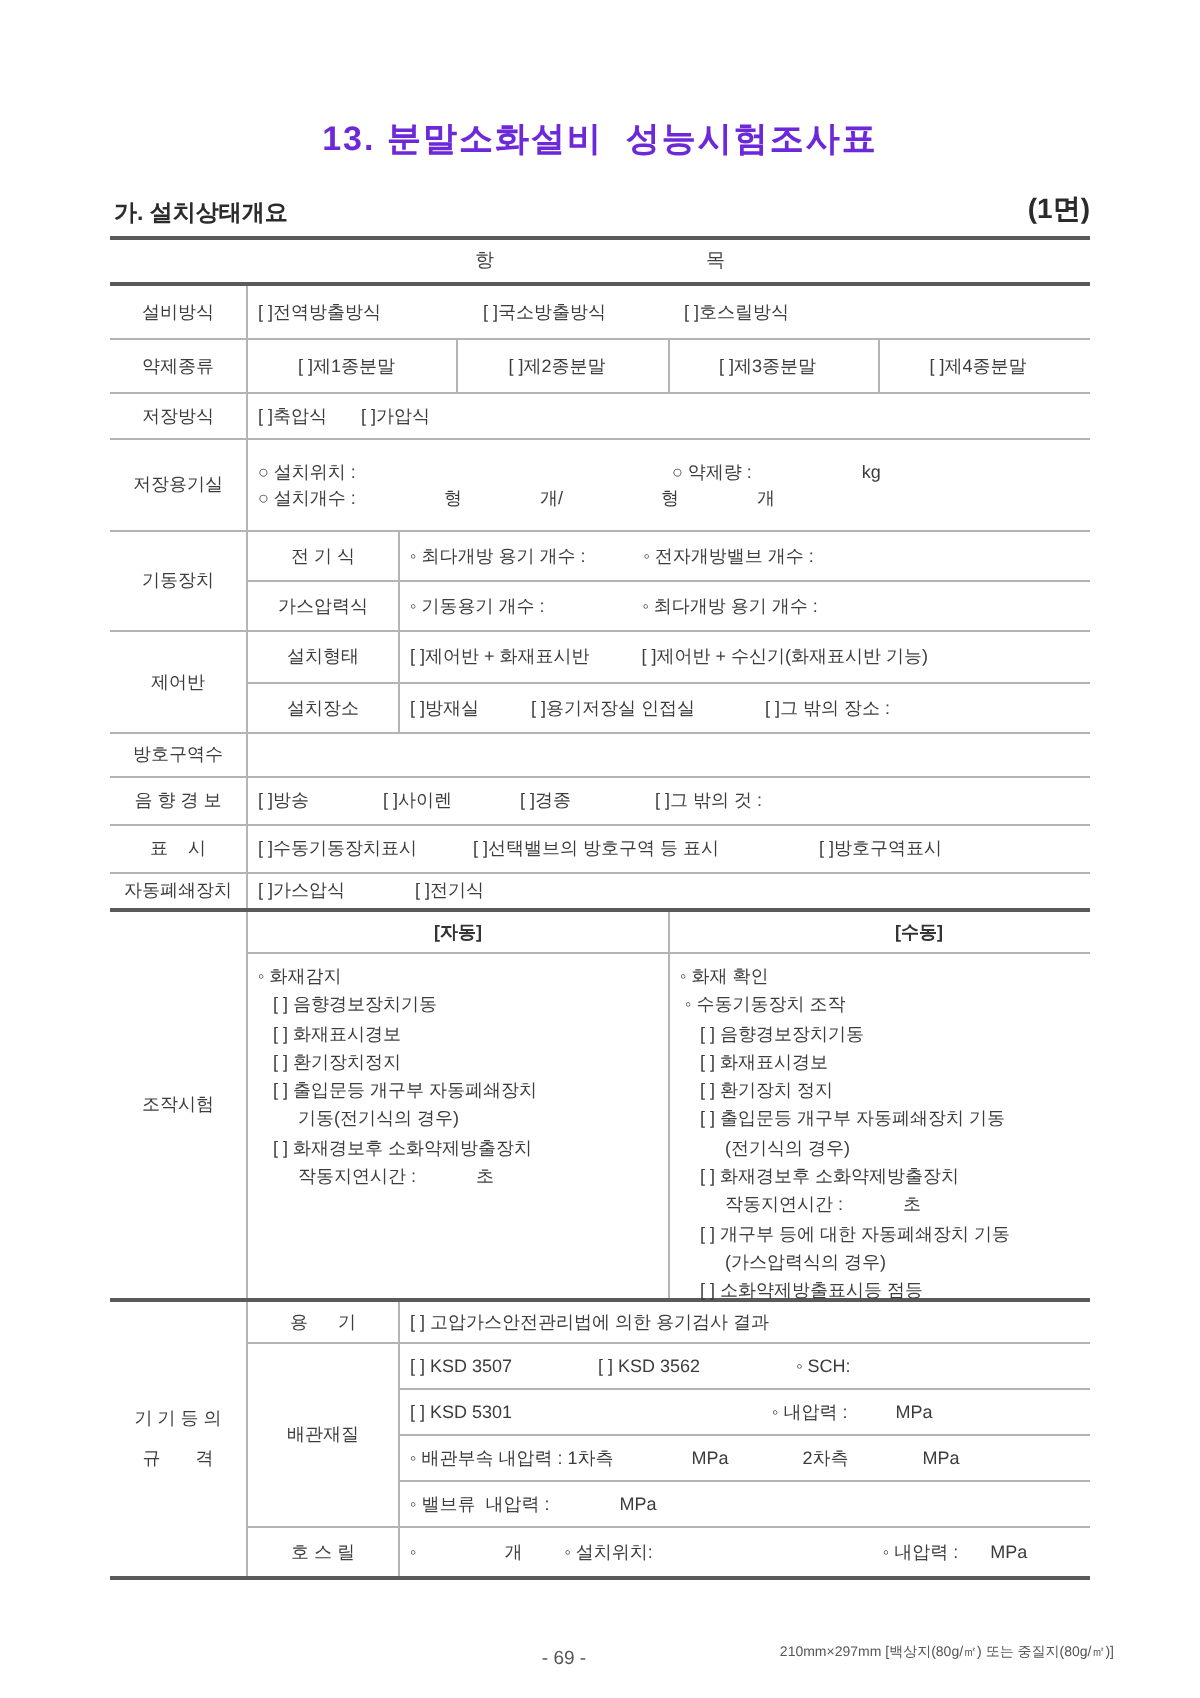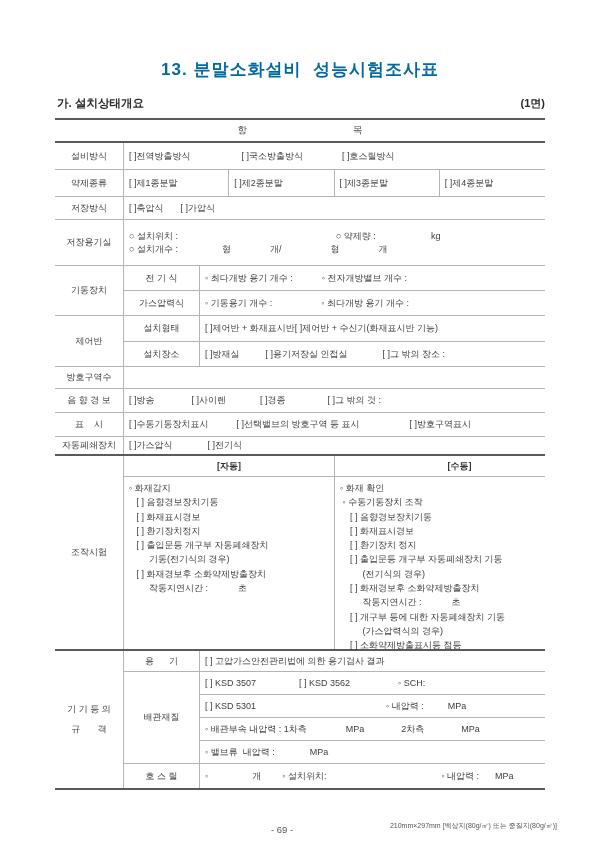--- a/index.html
+++ b/index.html
@@ -1,23 +1,23 @@
 <!DOCTYPE html>
 <html><head>
 <meta charset="utf-8">
 <style>
   html,body{margin:0;padding:0;background:#ffffff;}
   .page{position:relative;width:600px;height:849px;background:#ffffff;overflow:hidden;
         font-family:"Liberation Sans","DejaVu Sans",sans-serif;color:#3c3c3c;}
   .title{position:absolute;top:58px;left:0;width:100%;text-align:center;
-         font-size:17px;font-weight:bold;letter-spacing:1px;color:#0369a1;white-space:pre;}
+         font-size:17px;font-weight:bold;letter-spacing:1px;color:#6d28d9;white-space:pre;}
   .sec-row{position:absolute;top:96px;left:57px;right:55px;display:flex;
            justify-content:space-between;align-items:flex-end;}
   .sec-heading{font-size:11.5px;font-weight:bold;color:#2b2b2b;}
-  .page-marker{font-size:11px;font-weight:bold;color:#2b2b2b;text-align:center;}
+  .page-marker{font-size:14px;font-weight:bold;color:#2b2b2b;text-align:center;}
 
   .tbl{position:absolute;top:118px;left:55px;width:490px;
        border-top:2px solid #5a5a5a;border-bottom:2px solid #5a5a5a;font-size:9px;}
   .hdr{display:flex;justify-content:center;align-items:center;gap:106px;height:21px;
        border-bottom:2px solid #5a5a5a;font-size:9.5px;color:#444;}
   .trow{display:flex;border-bottom:1px solid #b4b4b4;align-items:stretch;}
   .trow:last-child{border-bottom:none;}
   .nb{border-bottom:none !important;}
   .tt{border-top:2px solid #5a5a5a;}
   .lab{flex:0 0 68px;width:68px;border-right:1px solid #b4b4b4;display:flex;
@@ -25,21 +25,21 @@
   .lab-col{flex-direction:column;gap:7px;}
   .cnt{flex:1;display:flex;align-items:center;padding-left:5px;white-space:pre;min-width:0;}
   .cnt-col{flex:1;display:flex;flex-direction:column;justify-content:center;padding-left:5px;}
   .cnt-line{display:flex;align-items:center;white-space:pre;}
   .stack{flex:1;display:flex;flex-direction:column;min-width:0;}
   .srow{display:flex;border-bottom:1px solid #b4b4b4;align-items:stretch;}
   .srow:last-child{border-bottom:none;}
   .sub{flex:0 0 75px;width:75px;border-right:1px solid #b4b4b4;display:flex;
        align-items:center;justify-content:center;white-space:pre;}
   .cells{flex:1;display:grid;grid-template-columns:repeat(4,1fr);}
-  .cell{border-right:1px solid #b4b4b4;display:flex;align-items:center;padding-left:5px;white-space:pre;}
+  .cell{border-right:1px solid #b4b4b4;display:flex;align-items:center;padding-left:5px;white-space:pre;margin-left:20px;}
   .cell:last-child{border-right:none;}
   .op-hdr{display:flex;height:20px;border-bottom:1px solid #b4b4b4;font-weight:bold;color:#333;gap:39px;}
   .oh{display:flex;align-items:center;justify-content:center;}
   .op-cols{display:flex;}
   .op-col{padding:4px 0 17px 5px;min-width:0;}
   .op-line{white-space:pre;line-height:14.3px;}
   .footer{position:absolute;top:821px;left:12px;width:600px;height:18px;}
   .page-num{position:absolute;left:0;top:3px;width:540px;text-align:center;font-size:9.5px;color:#555;}
   .paper-spec{position:absolute;right:55px;top:0;font-size:7px;color:#555;white-space:pre;}
 </style>
@@ -127,21 +127,21 @@
       </div>
     </div>
 
     <div class="trow">
       <div class="lab">제어반</div>
       <div class="stack">
         <div class="srow" style="height:25px">
           <div class="sub">설치형태</div>
           <div class="cnt">
             <span>[ ]제어반 + 화재표시반</span>
-            <span style="">[ ]제어반 + 수신기(화재표시반 기능)</span>
+            <span style="margin-left:26px">[ ]제어반 + 수신기(화재표시반 기능)</span>
           </div>
         </div>
         <div class="srow" style="height:24px">
           <div class="sub">설치장소</div>
           <div class="cnt">
             <span>[ ]방재실</span>
             <span style="margin-left:26px">[ ]용기저장실 인접실</span>
             <span style="margin-left:35px">[ ]그 밖의 장소 :</span>
           </div>
         </div>

